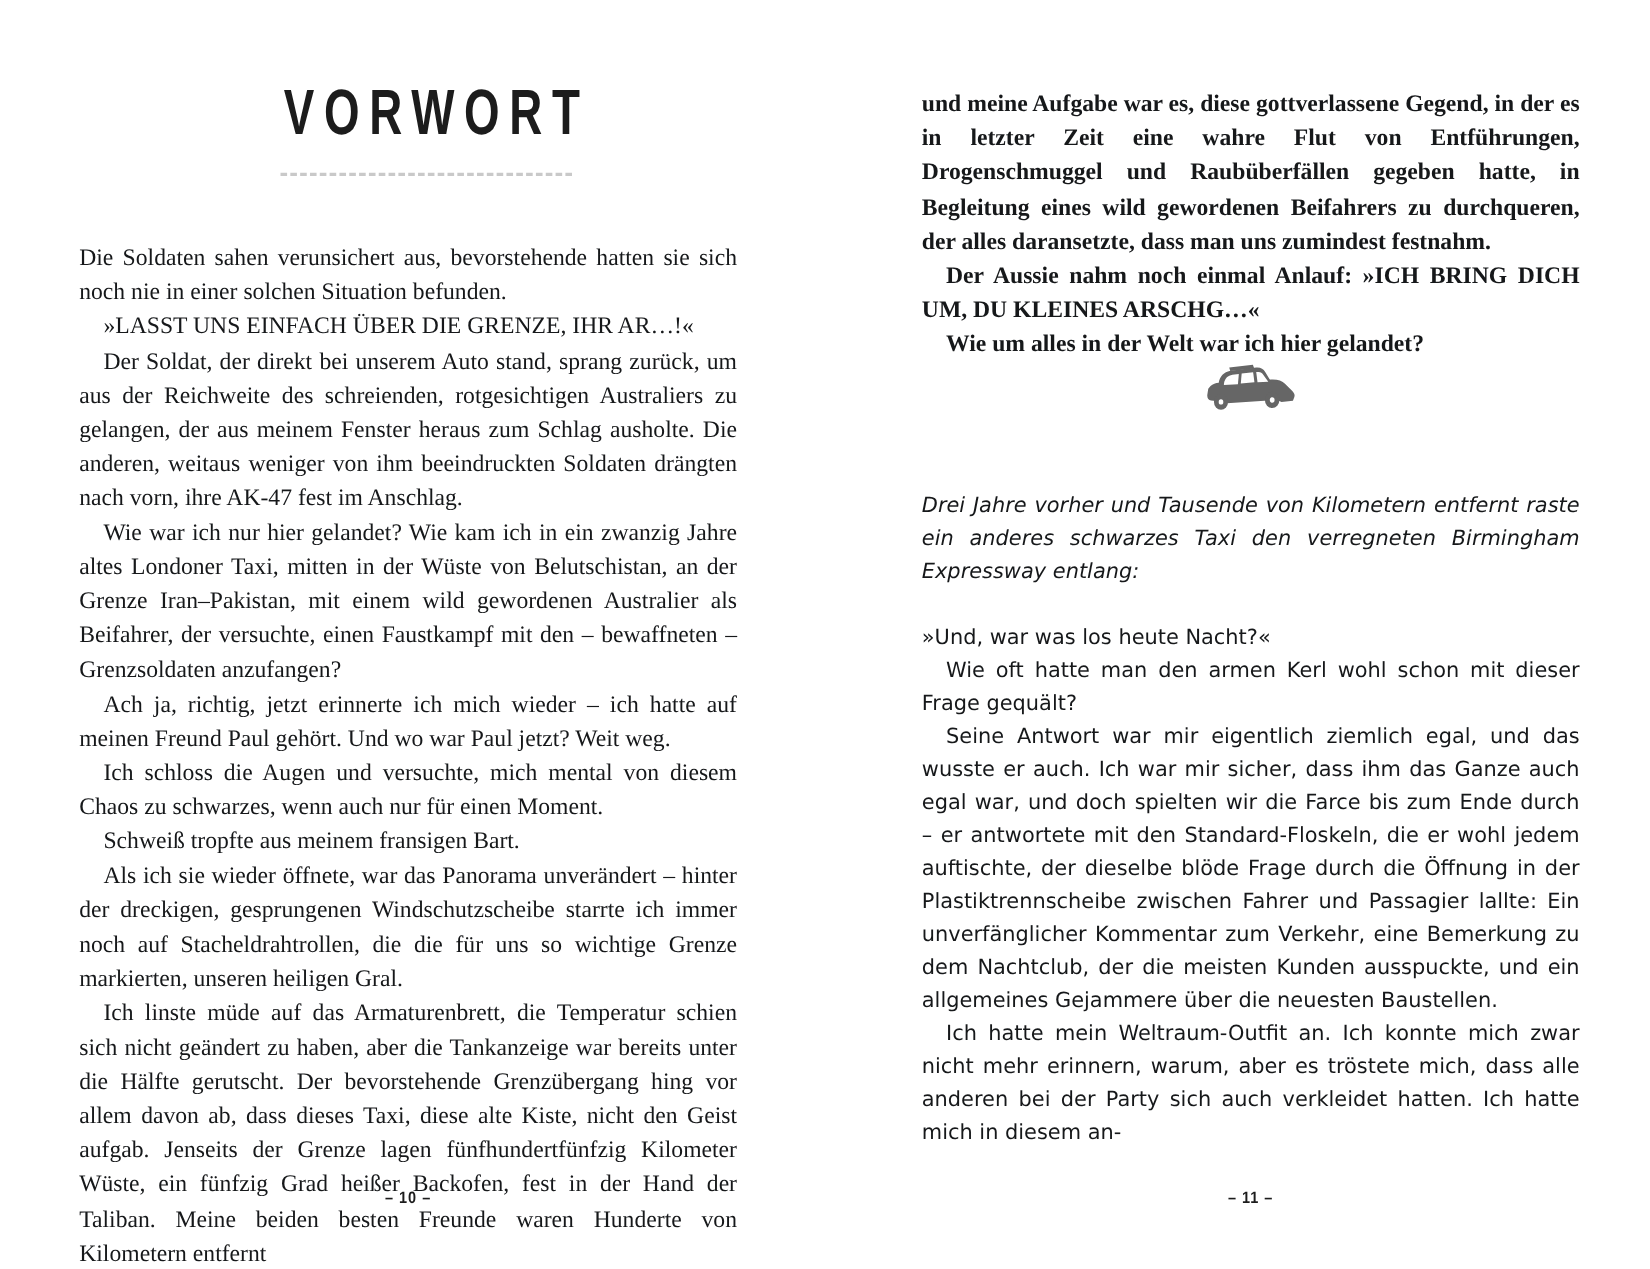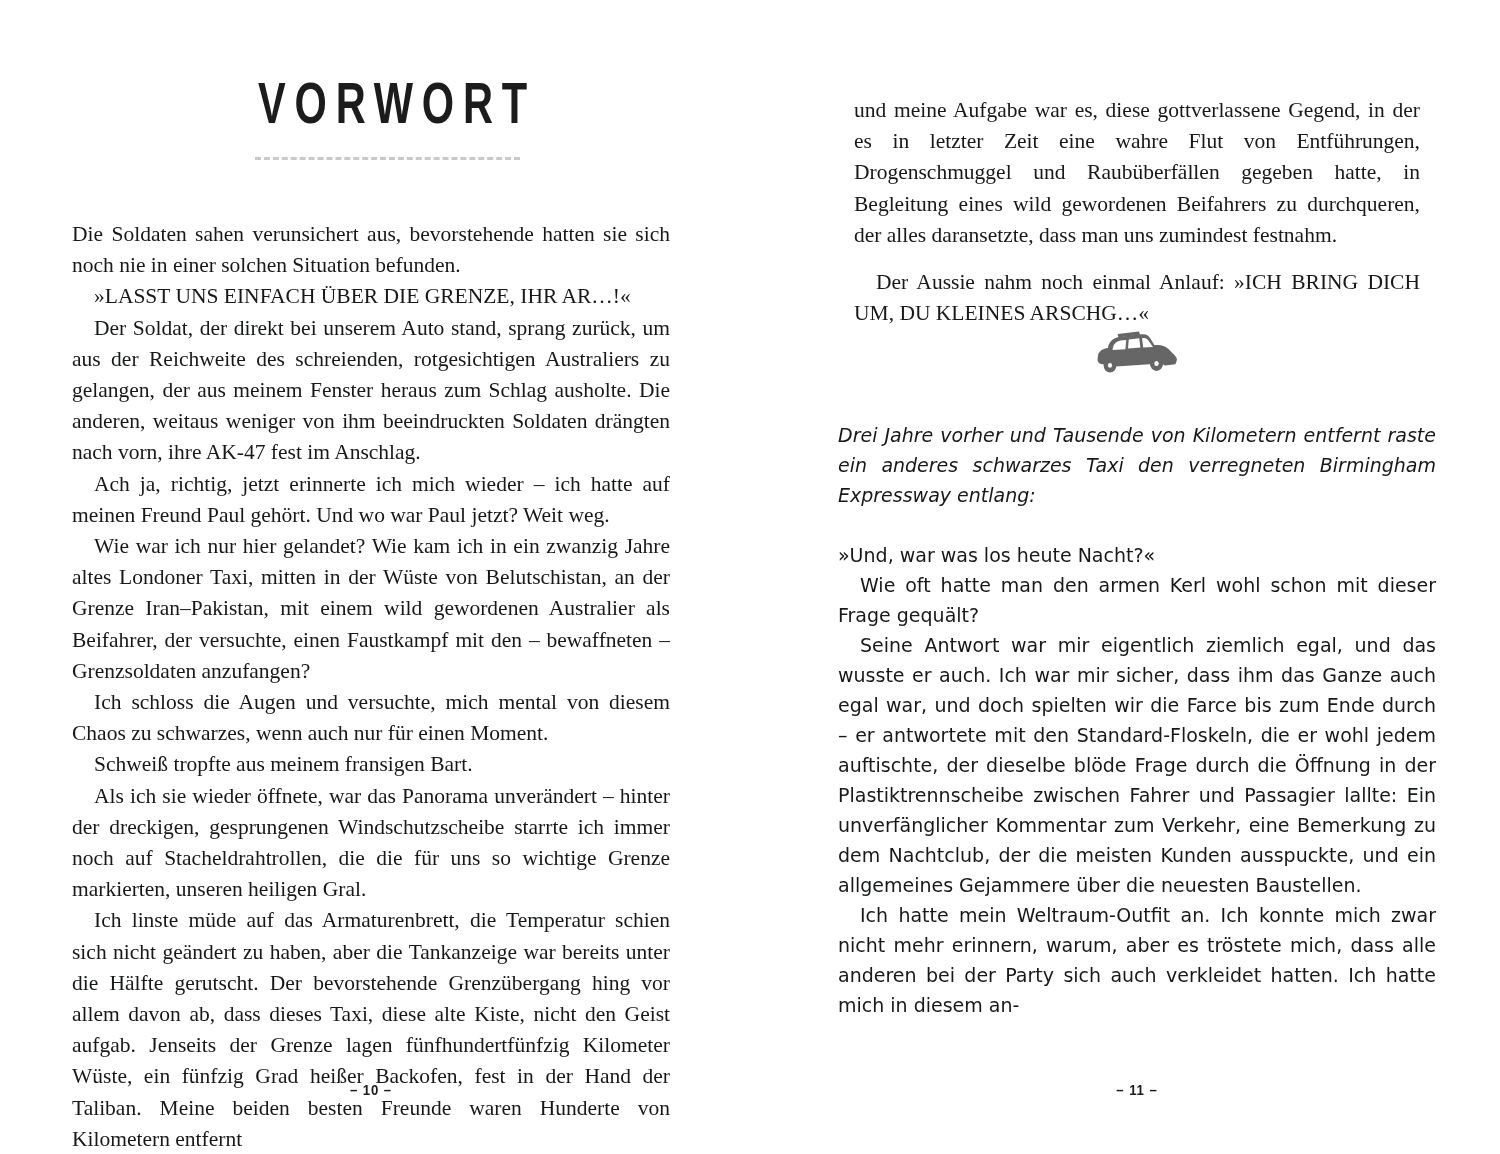--- a/index.html
+++ b/index.html
@@ -82,37 +82,37 @@
     left: 0;
     top: 79px;
     width: 598px;
     font-family: "Liberation Serif", "DejaVu Serif", serif;
     font-size: 21.5px;
     line-height: 31.2px;
     color: #16181a;
     text-align: justify;
     hyphens: manual;
   }
-  .serif-body-right p { margin: 16px; }
+  .serif-body-right p { margin: 0; font-weight: bold; }
   .serif-body-right p.ind { text-indent: 22px; }
 
   .ornament {
     position: absolute;
     left: 0;
     top: 330px;
     width: 598px;
     text-align: center;
     line-height: 0;
   }
   .ornament svg { display: inline-block; }
 
   .sans-body {
     position: absolute;
     left: 0;
-    top: 420px;
+    top: 444px;
     width: 598px;
     font-family: "DejaVu Sans", "Liberation Sans", sans-serif;
     font-size: 19px;
     line-height: 30px;
     color: #16181a;
     text-align: justify;
     hyphens: manual;
   }
   .sans-body p { margin: 0; }
   .sans-body p.ind { text-indent: 22px; }
@@ -145,36 +145,37 @@
   <div class="col-left">
 
     <h1 class="chapter-title">VORWORT</h1>
 
     <div class="title-rule"></div>
 
     <div class="serif-body">
       <p class="">Die Soldaten sahen verunsichert aus, bevorstehende hatten sie sich noch nie in einer solchen Situation befunden.</p>
       <p class="ind">»LASST UNS EINFACH ÜBER DIE GRENZE, IHR AR…!«</p>
       <p class="ind">Der Soldat, der direkt bei unserem Auto stand, sprang zurück, um aus der Reichweite des schreienden, rotgesichtigen Australiers zu gelangen, der aus meinem Fenster heraus zum Schlag ausholte. Die anderen, weitaus weniger von ihm beeindruckten Soldaten drängten nach vorn, ihre AK-47 fest im Anschlag.</p>
+      <p class="ind">Wie war ich nur hier gelandet? Wie kam ich in ein zwanzig Jahre altes Londoner Taxi, mitten in der Wüste von Belutschistan, an der Grenze Iran–Pakistan, mit einem wild gewordenen Australier als Beifahrer, der versuchte, einen Faustkampf mit den – bewaffneten – Grenzsoldaten anzufangen?</p>
       <p class="ind">Ach ja, richtig, jetzt erinnerte ich mich wieder – ich hatte auf meinen Freund Paul gehört. Und wo war Paul jetzt? Weit weg.</p>
-      <p class="ind">Wie war ich nur hier gelandet? Wie kam ich in ein zwanzig Jahre altes Londoner Taxi, mitten in der Wüste von Belutschistan, an der Grenze Iran–Pakistan, mit einem wild gewordenen Australier als Beifahrer, der versuchte, einen Faustkampf mit den – bewaffneten – Grenzsoldaten anzufangen?</p>
       <p class="ind">Ich schloss die Augen und versuchte, mich mental von diesem Chaos zu schwarzes, wenn auch nur für einen Moment.</p>
       <p class="ind">Schweiß tropfte aus meinem fransigen Bart.</p>
       <p class="ind">Als ich sie wieder öffnete, war das Panorama unverändert – hinter der dreckigen, gesprungenen Windschutzscheibe starrte ich immer noch auf Stacheldrahtrollen, die die für uns so wichtige Grenze markierten, unseren heiligen Gral.</p>
       <p class="ind">Ich linste müde auf das Armaturenbrett, die Temperatur schien sich nicht geändert zu haben, aber die Tankanzeige war bereits unter die Hälfte gerutscht. Der bevorstehende Grenzübergang hing vor allem davon ab, dass dieses Taxi, diese alte Kiste, nicht den Geist aufgab. Jenseits der Grenze lagen fünfhundertfünfzig Kilometer Wüste, ein fünfzig Grad heißer Backofen, fest in der Hand der Taliban. Meine beiden besten Freunde waren Hunderte von Kilometern entfernt</p>
     </div>
   </div>
 
   <div class="folio folio-left">– 10 –</div>
 
   <div class="col-right">
 
     <div class="serif-body-right">
       <p class="">und meine Aufgabe war es, diese gottverlassene Gegend, in der es in letzter Zeit eine wahre Flut von Entführungen, Drogenschmuggel und Raubüberfällen gegeben hatte, in Begleitung eines wild gewordenen Beifahrers zu durchqueren, der alles daransetzte, dass man uns zumindest festnahm.</p>
       <p class="ind">Der Aussie nahm noch einmal Anlauf: »ICH BRING DICH UM, DU KLEINES ARSCHG…«</p>
+      <p class="ind">Wie um alles in der Welt war ich hier gelandet?</p>
     </div>
 
     <div class="ornament">
       <svg width="84" height="46" viewBox="0 0 84 46" xmlns="http://www.w3.org/2000/svg">
         <g fill="#666666">
 
           <path d="M22.5 4.0 L44.0 1.6 L45.2 5.0 L23.4 7.2 Z"></path>
 
           <path d="M13.0 17.5
                    C 14.0 12.0, 17.5 8.4, 23.5 7.0

